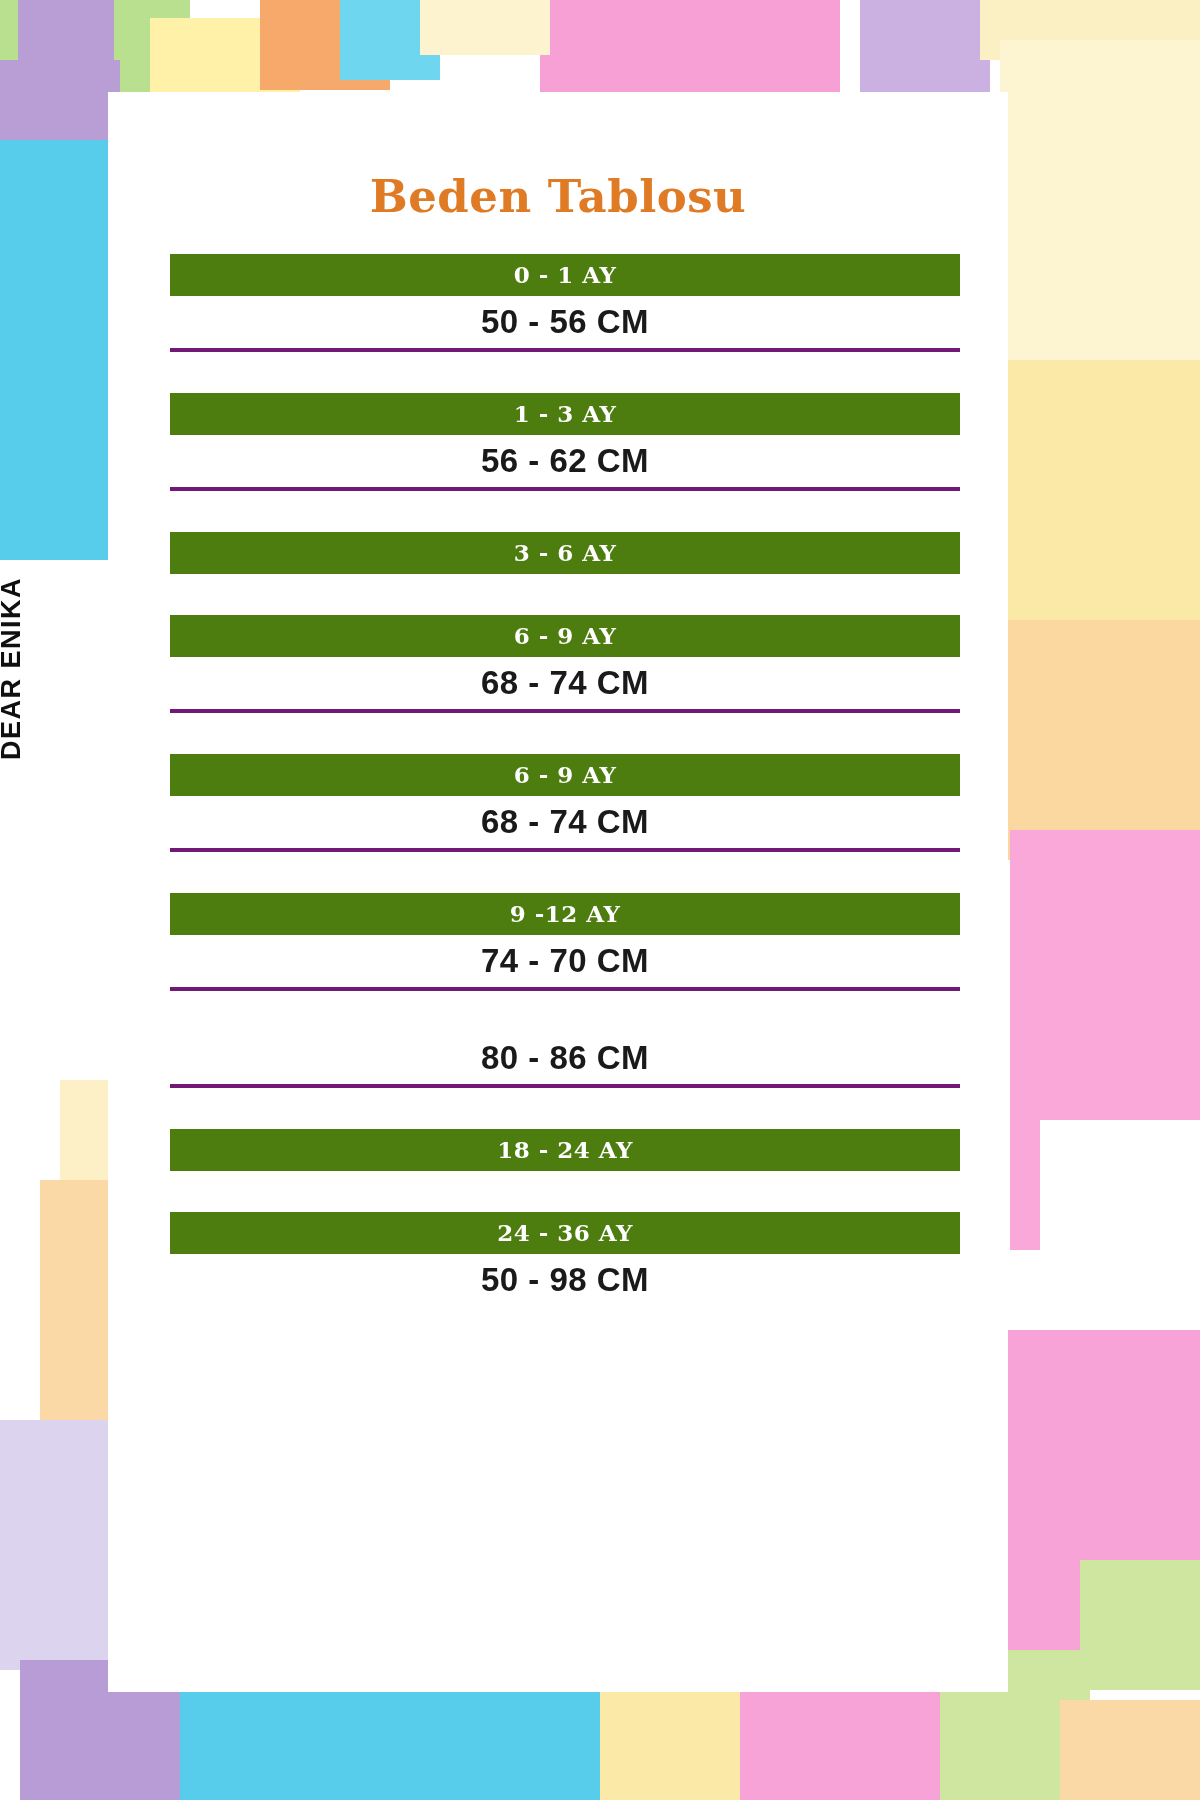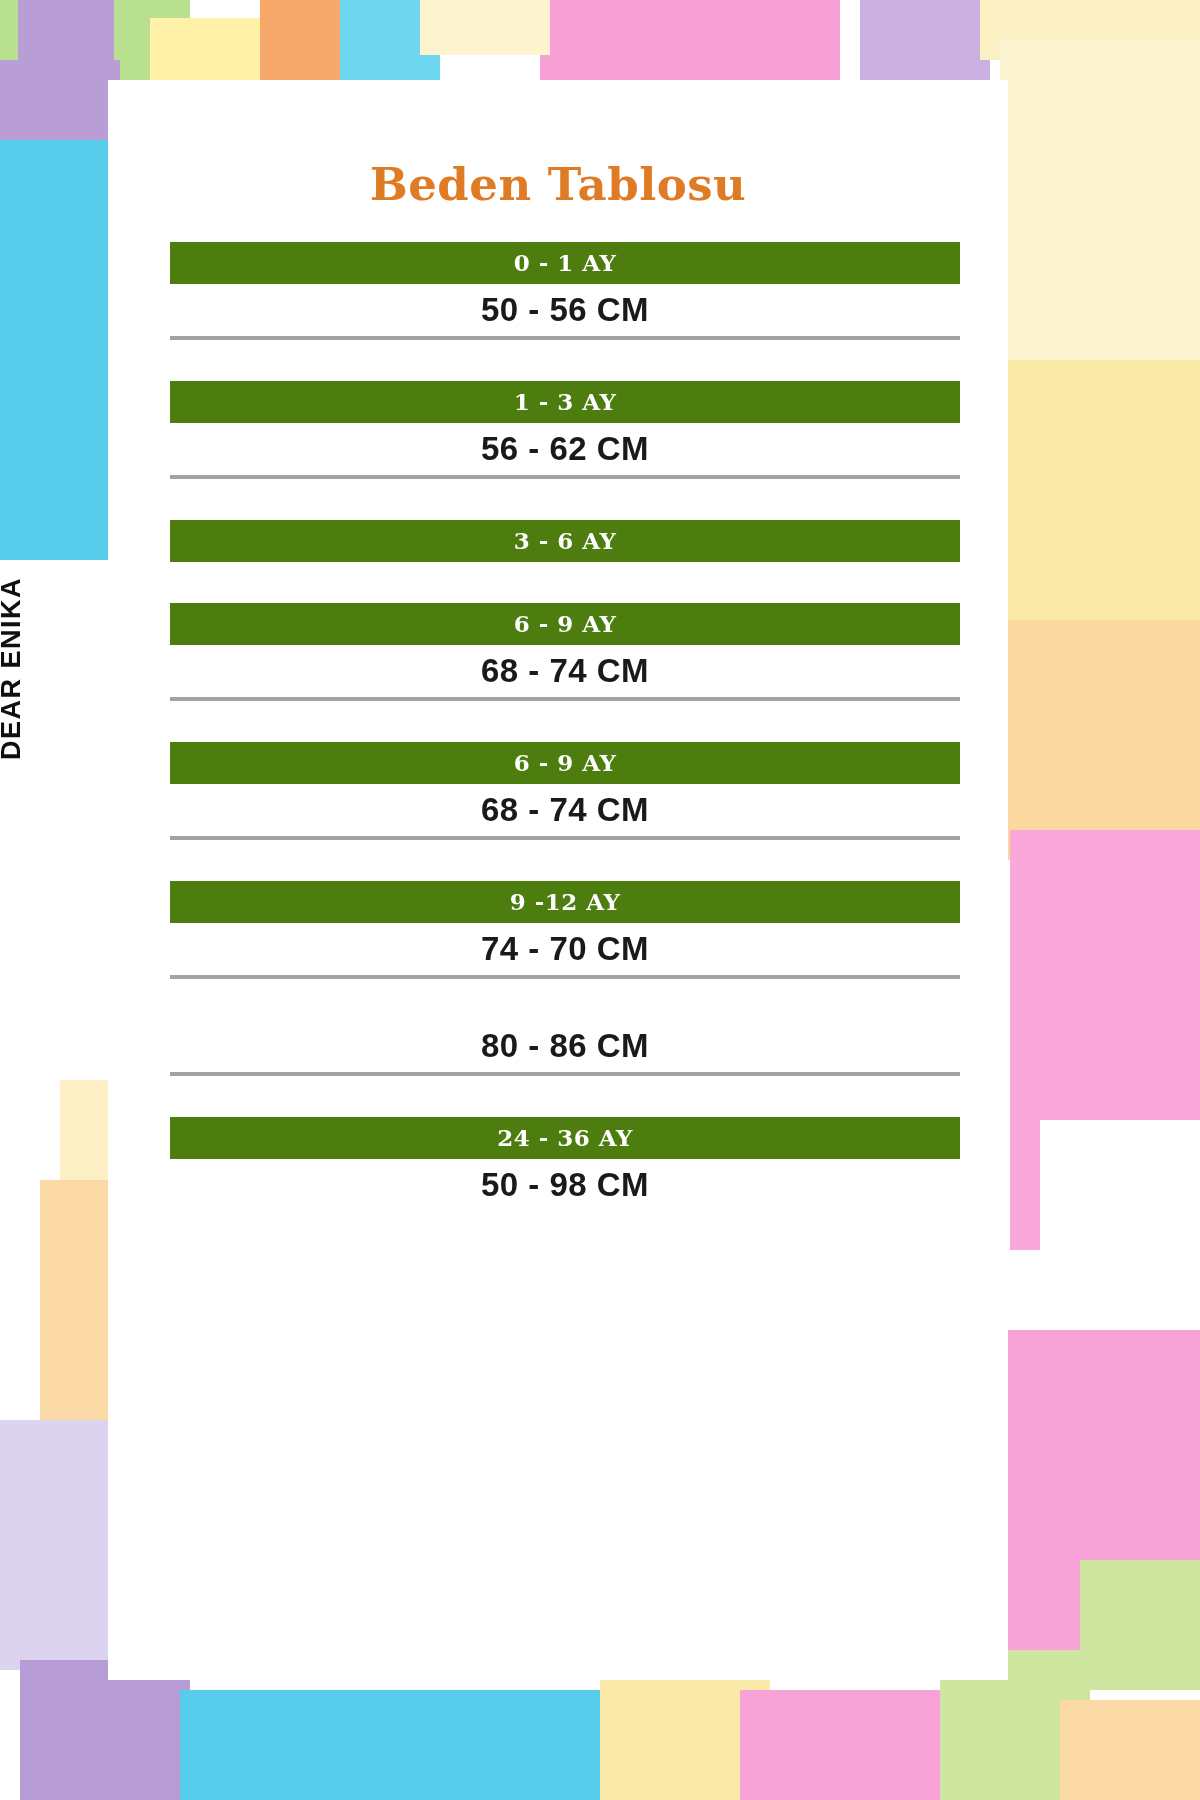--- a/index.html
+++ b/index.html
@@ -22,21 +22,21 @@
     background: #ffffff;
   }
   .splash {
     position: absolute;
   }
 
   
   #paper {
     position: absolute;
     left: 108px;
-    top: 80px;
+    top: 92px;
     width: 900px;
     height: 1600px;
     background: #ffffff;
     z-index: 5;
   }
 
   
   #brand {
     position: absolute;
     left: -4px;
@@ -91,21 +91,21 @@
     letter-spacing: 0.5px;
   }
   .cm-value {
     height: 52px;
     line-height: 52px;
     text-align: center;
     font-family: "Liberation Sans", sans-serif;
     font-weight: bold;
     font-size: 33px;
     color: #1a1a1a;
-    border-bottom: 4px solid #a3a3a3;
+    border-bottom: 4px solid #701a75;
     letter-spacing: 0.5px;
   }
   .size-row:last-child .cm-value {
     border-bottom: none;
   }
 </style>
 </head>
 <body>
 
 <div id="bg">
@@ -178,20 +178,21 @@
     <div class="size-row">
       <div class="age-band">9 -12 AY</div>
       <div class="cm-value">74 - 70 CM</div>
     </div>
 
     <div class="size-row">
       <div class="cm-value">80 - 86 CM</div>
     </div>
 
     <div class="size-row">
+      <div class="age-band">18 - 24 AY</div>
     </div>
 
     <div class="size-row">
       <div class="age-band">24 - 36 AY</div>
       <div class="cm-value">50 - 98 CM</div>
     </div>
 
   </div>
 </div>
 

